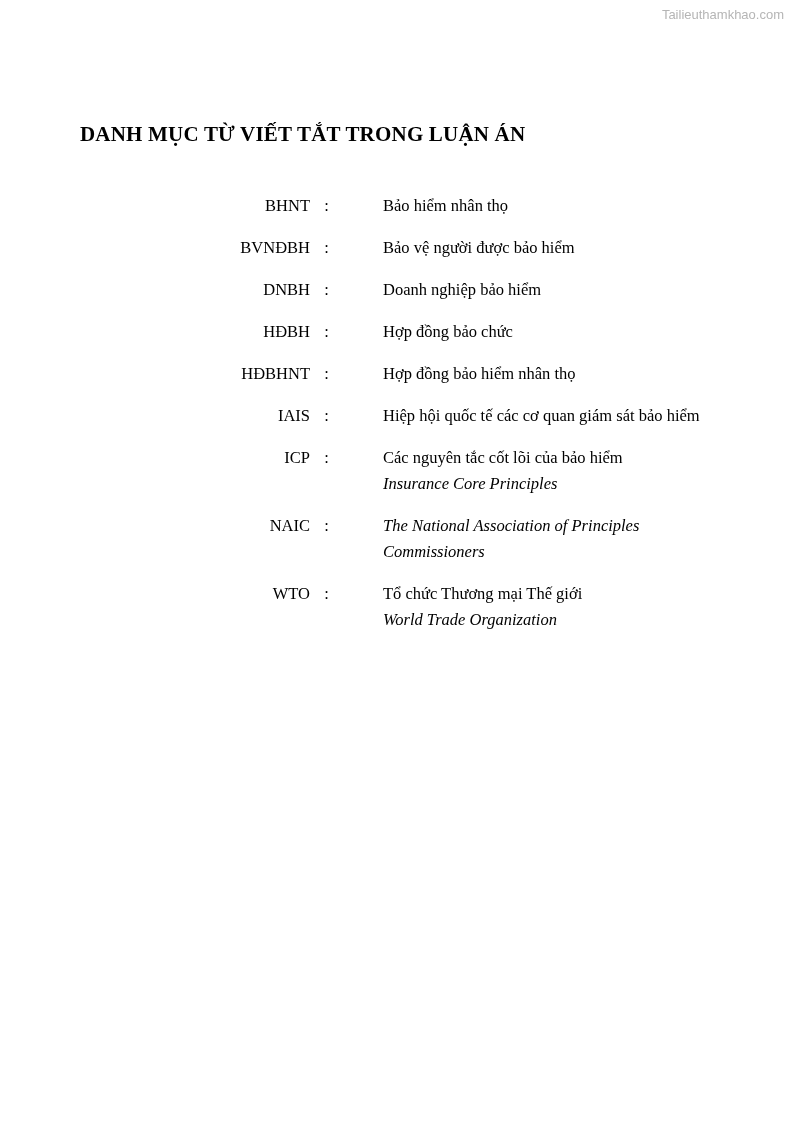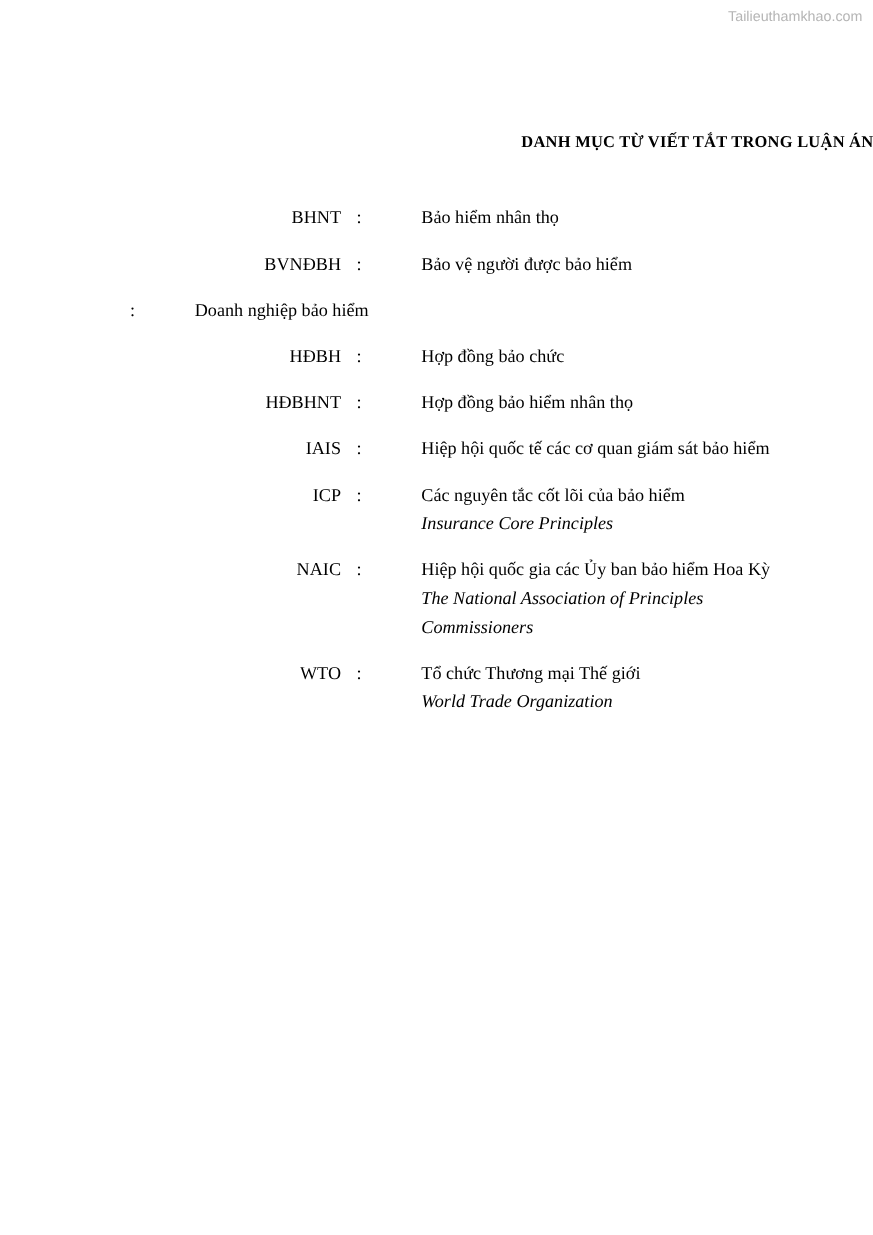--- a/index.html
+++ b/index.html
@@ -25,23 +25,23 @@
     top: 7px;
     right: 10px;
     font-family: "Liberation Sans", "DejaVu Sans", sans-serif;
     font-size: 13px;
     color: #b5b5b5;
   }
 
   .doc-title {
     padding-top: 122px;
     padding-left: 80px;
-    text-align: right;
+    text-align: left;
     font-weight: bold;
-    font-size: 15px;
+    font-size: 21px;
     letter-spacing: 0.2px;
     color: #000000;
   }
 
   .abbr-list {
     margin-top: 46px;
     padding-left: 104px;
     padding-right: 88px;
   }
 
@@ -98,20 +98,21 @@
   <div class="abbr-row">
     <div class="abbr-cell">BVNĐBH</div>
     <div class="colon-cell">:</div>
     <div class="def-cell">
       <div class="def-line">Bảo vệ người được bảo hiểm</div>
 
     </div>
   </div>
 
   <div class="abbr-row">
+    <div class="abbr-cell">DNBH</div>
     <div class="colon-cell">:</div>
     <div class="def-cell">
       <div class="def-line">Doanh nghiệp bảo hiểm</div>
 
     </div>
   </div>
 
   <div class="abbr-row">
     <div class="abbr-cell">HĐBH</div>
     <div class="colon-cell">:</div>
@@ -144,21 +145,20 @@
     <div class="def-cell">
       <div class="def-line">Các nguyên tắc cốt lõi của bảo hiểm</div>
       <div class="english-line">Insurance Core Principles</div>
     </div>
   </div>
 
   <div class="abbr-row">
     <div class="abbr-cell">NAIC</div>
     <div class="colon-cell">:</div>
     <div class="def-cell">
-      <div class="def-line">Hiệp hội quốc gia các Ủy ban bảo hiểm Hoa Kỳ</div>
       <div class="english-line">The National Association of Principles Commissioners</div>
     </div>
   </div>
 
   <div class="abbr-row">
     <div class="abbr-cell">WTO</div>
     <div class="colon-cell">:</div>
     <div class="def-cell">
       <div class="def-line">Tổ chức Thương mại Thế giới</div>
       <div class="english-line">World Trade Organization</div>

